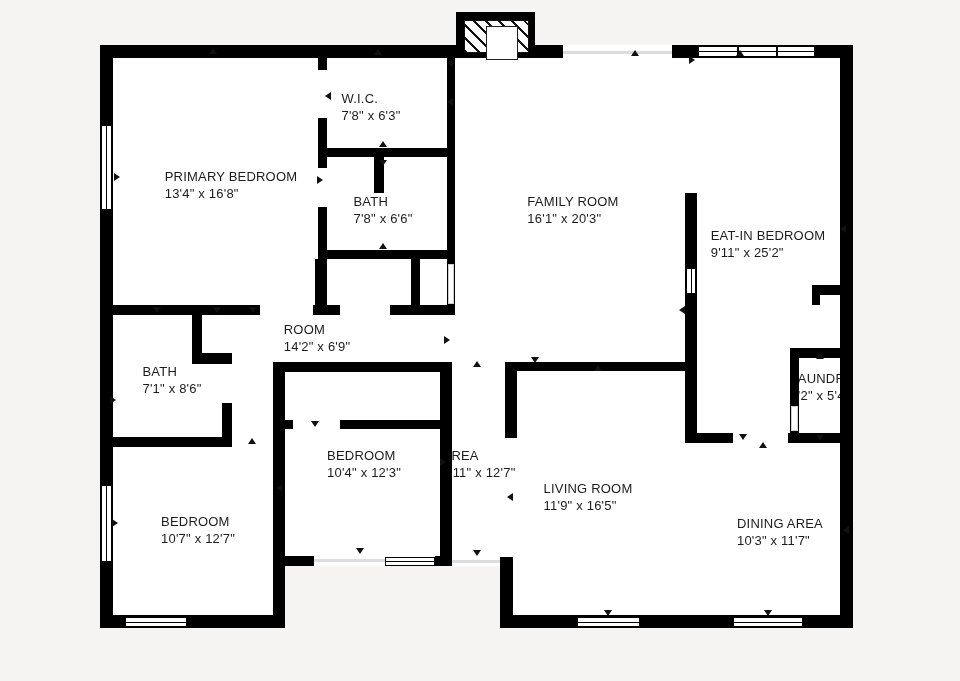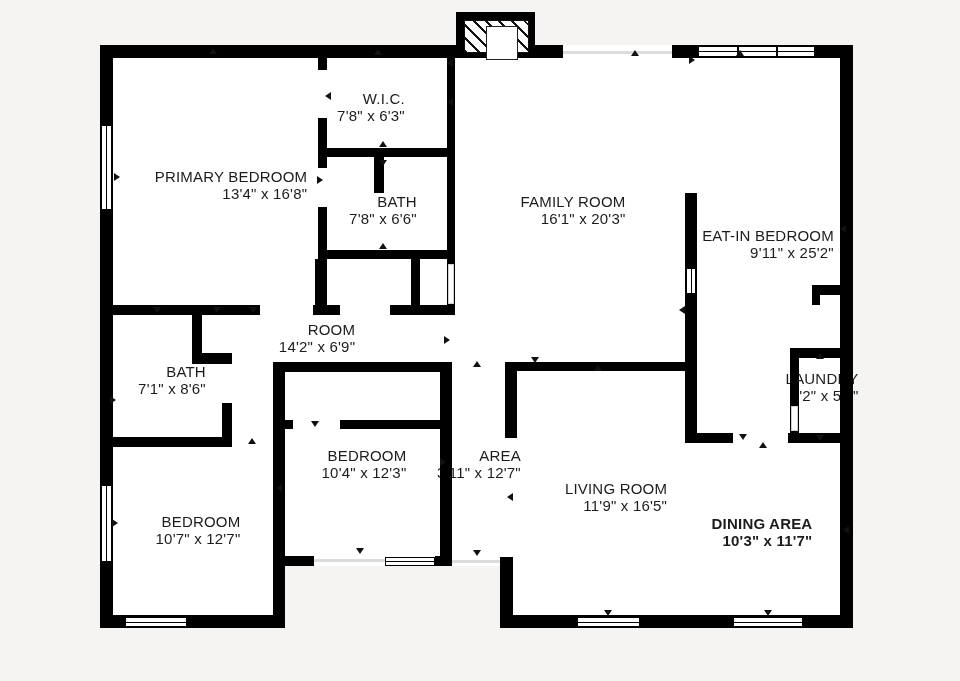--- a/index.html
+++ b/index.html
@@ -7,22 +7,22 @@
     width:960px;height:681px;
     background:#f5f4f2;
     font-family:"Liberation Sans","DejaVu Sans",sans-serif;
     overflow:hidden;
   }
   #plan{position:relative;width:960px;height:681px;}
   .floor{position:absolute;background:#ffffff;z-index:1;}
   .room-label{
     position:absolute;z-index:2;
     transform:translate(-50%,-50%);
-    text-align:right;color:#1c1c1c;
-    font-size:15px;line-height:17px;
+    text-align:left;color:#1c1c1c;
+    font-size:13px;line-height:17px;
     white-space:nowrap;letter-spacing:.2px;
   }
   .opening{position:absolute;background:#dcdcdc;z-index:3;}
   .wall{position:absolute;background:#000;z-index:4;}
   .chimney-frame{position:absolute;background:#000;z-index:4;}
   .chimney-hatch{
     position:absolute;z-index:5;background:#fff;
     background-image:repeating-linear-gradient(45deg,#111 0 2px,transparent 2px 9px);
     border:1px solid #111;
   }
@@ -76,29 +76,29 @@
       <div>9'2" x 5'4"</div>
     </div>
     <div class="room-label" style="left: 364px; top: 464px;">
       <div>BEDROOM</div>
       <div>10'4" x 12'3"</div>
     </div>
     <div class="room-label" style="left: 479px; top: 464px;">
       <div>AREA</div>
       <div>3'11" x 12'7"</div>
     </div>
-    <div class="room-label" style="left: 616px; top: 497px;">
+    <div class="room-label" style="left: 588px; top: 497px;">
       <div>LIVING ROOM</div>
       <div>11'9" x 16'5"</div>
     </div>
     <div class="room-label" style="left: 198px; top: 530px;">
       <div>BEDROOM</div>
       <div>10'7" x 12'7"</div>
     </div>
-    <div class="room-label" style="left: 762px; top: 532px; font-weight: bold;">
+    <div class="room-label" style="left: 780px; top: 532px;">
       <div>DINING AREA</div>
       <div>10'3" x 11'7"</div>
     </div>
     <div class="wall" style="left: 100px; top: 45px; width: 13px; height: 583px;"></div>
     <div class="wall" style="left: 100px; top: 45px; width: 463px; height: 13px;"></div>
     <div class="wall" style="left: 672px; top: 45px; width: 181px; height: 13px;"></div>
     <div class="wall" style="left: 840px; top: 45px; width: 13px; height: 583px;"></div>
     <div class="wall" style="left: 100px; top: 615px; width: 185px; height: 13px;"></div>
     <div class="wall" style="left: 500px; top: 615px; width: 353px; height: 13px;"></div>
     <div class="wall" style="left: 318px; top: 58px; width: 9px; height: 12px;"></div>

